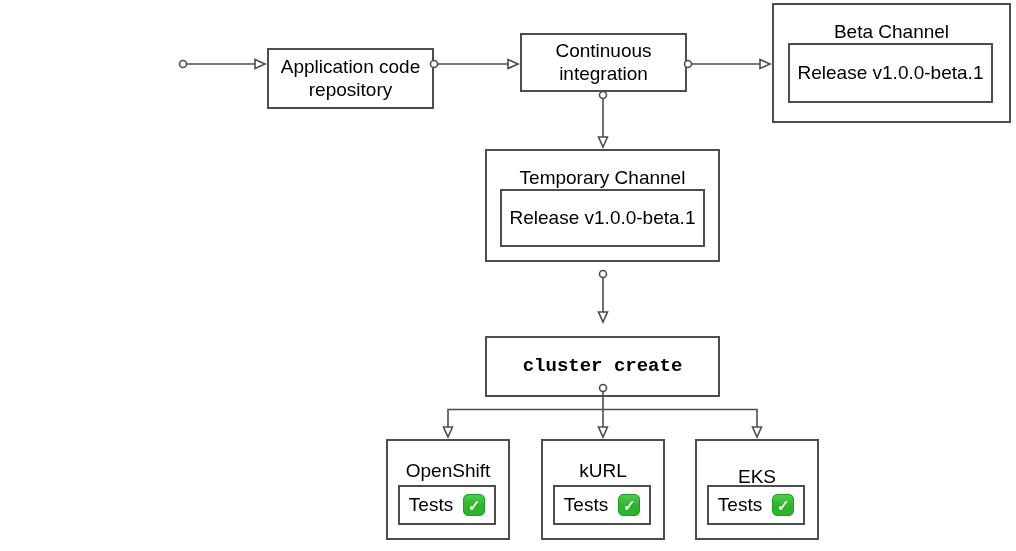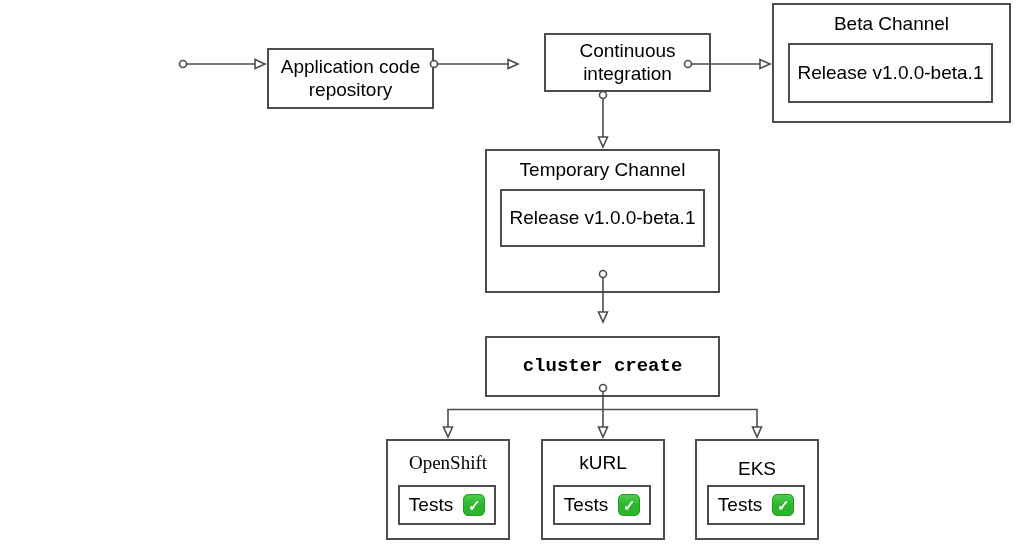--- a/index.html
+++ b/index.html
@@ -37,21 +37,21 @@
     line-height: 1.2;
     display: flex;
     align-items: center;
     justify-content: center;
     text-align: center;
     z-index: 1;
   }
   .group { display: block; }
   .group-title {
     position: absolute;
-    left: 0; right: 0; top: 0;
+    left: 0; right: 0; top: 8px;
     display: flex;
     align-items: center;
     justify-content: center;
   }
   .mono {
     font-family: "Liberation Mono", "DejaVu Sans Mono", monospace;
     font-weight: bold;
   }
   .tests { gap: 10px; }
   .check {
@@ -95,44 +95,44 @@
     <path class="edge" d="M603,388 V437" marker-start="url(#m-dot)" marker-end="url(#m-arrow)"></path>
     <path class="edge" d="M603,409.5 H448 V437" marker-end="url(#m-arrow)"></path>
     <path class="edge" d="M603,409.5 H757 V437" marker-end="url(#m-arrow)"></path>
   </svg>
 
 
   <div class="node" style="left:267px; top:48px; width:167px; height:61px;">
     <span>Application code repository</span>
   </div>
 
-  <div class="node" style="left:520px; top:33px; width:167px; height:59px;margin-left:24px;">
+  <div class="node" style="left:520px; top:33px; width:167px; height:59px;">
     <span>Continuous integration</span>
   </div>
 
   <div class="node group" style="left:772px; top:3px; width:239px; height:120px;">
     <div class="group-title" style="height:38px;">Beta Channel</div>
     <div class="node inner" style="left:14px; top:38px; width:205px; height:60px;">
       <span>Release v1.0.0-beta.1</span>
     </div>
   </div>
 
-  <div class="node group" style="left:485px; top:149px; width:235px; height:144px;">
+  <div class="node group" style="left:485px; top:149px; width:235px; height:113px;">
     <div class="group-title" style="height:38px;">Temporary Channel</div>
     <div class="node inner" style="left:13px; top:38px; width:205px; height:58px;">
       <span>Release v1.0.0-beta.1</span>
     </div>
   </div>
 
   <div class="node" style="left:485px; top:324px; width:235px; height:61px;margin-top:12px;">
     <span class="mono">cluster create</span>
   </div>
 
   <div class="node group" style="left:386px; top:439px; width:124px; height:101px;">
-    <div class="group-title" style="height:44px;font-family:Liberation Serif, serif;">OpenShift</div>
+    <div class="group-title" style="height:44px;">OpenShift</div>
     <div class="node inner tests" style="left:10px; top:44px; width:98px; height:40px;">
       <span>Tests</span>
       <span class="check">
         <span class="check-glyph">✓</span>
       </span>
     </div>
   </div>
 
   <div class="node group" style="left:541px; top:439px; width:124px; height:101px;padding-left:12px;">
     <div class="group-title" style="height:44px;">kURL</div>

